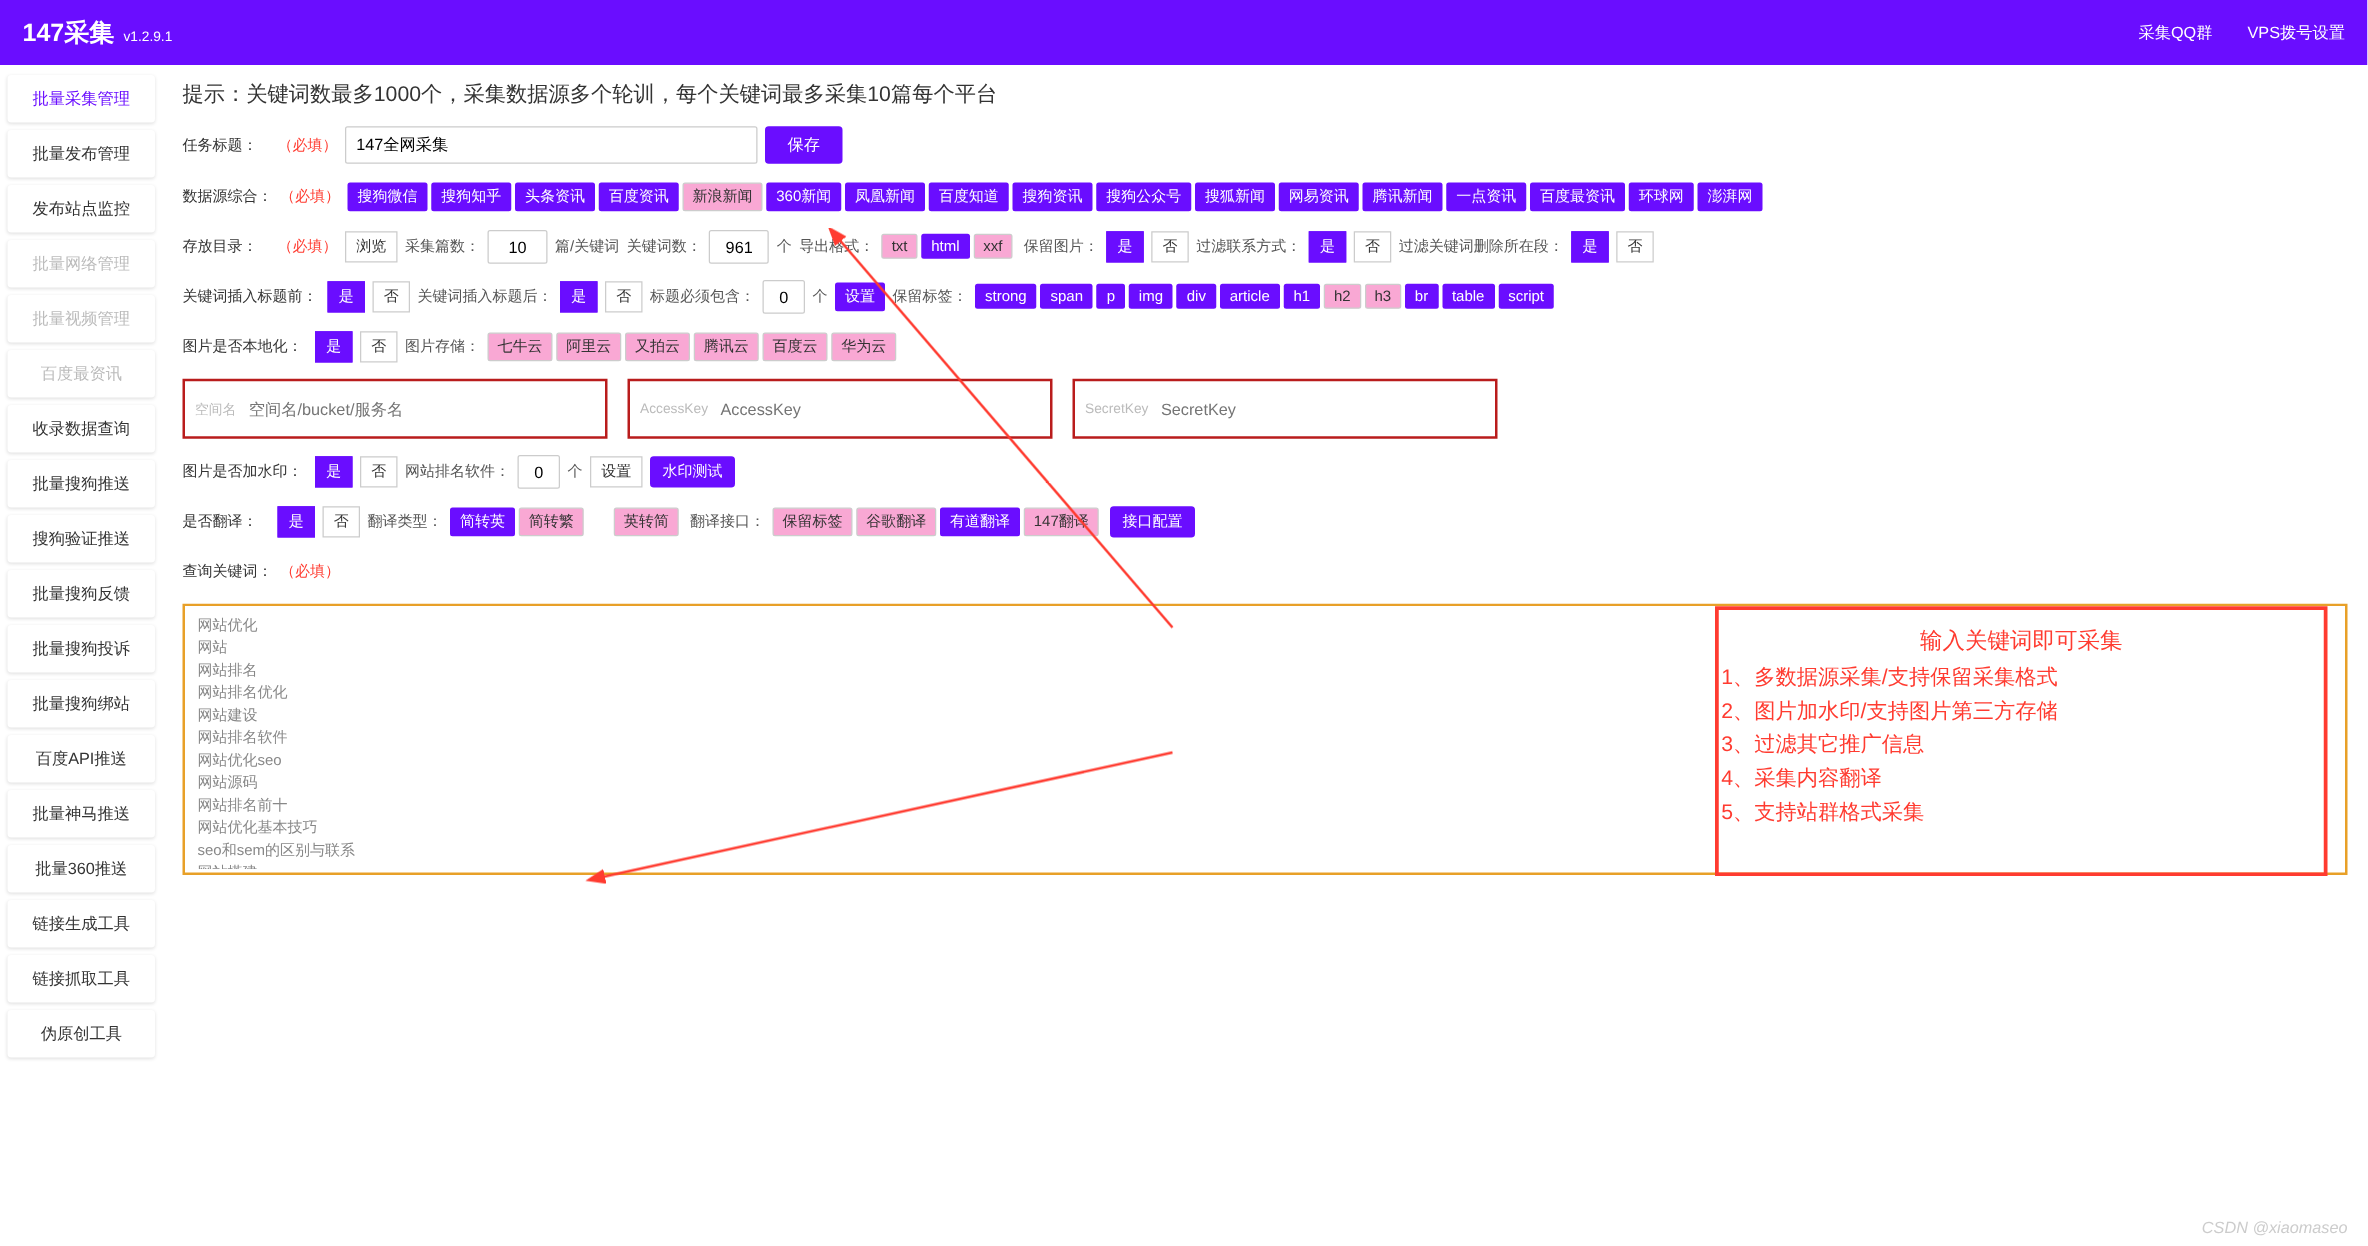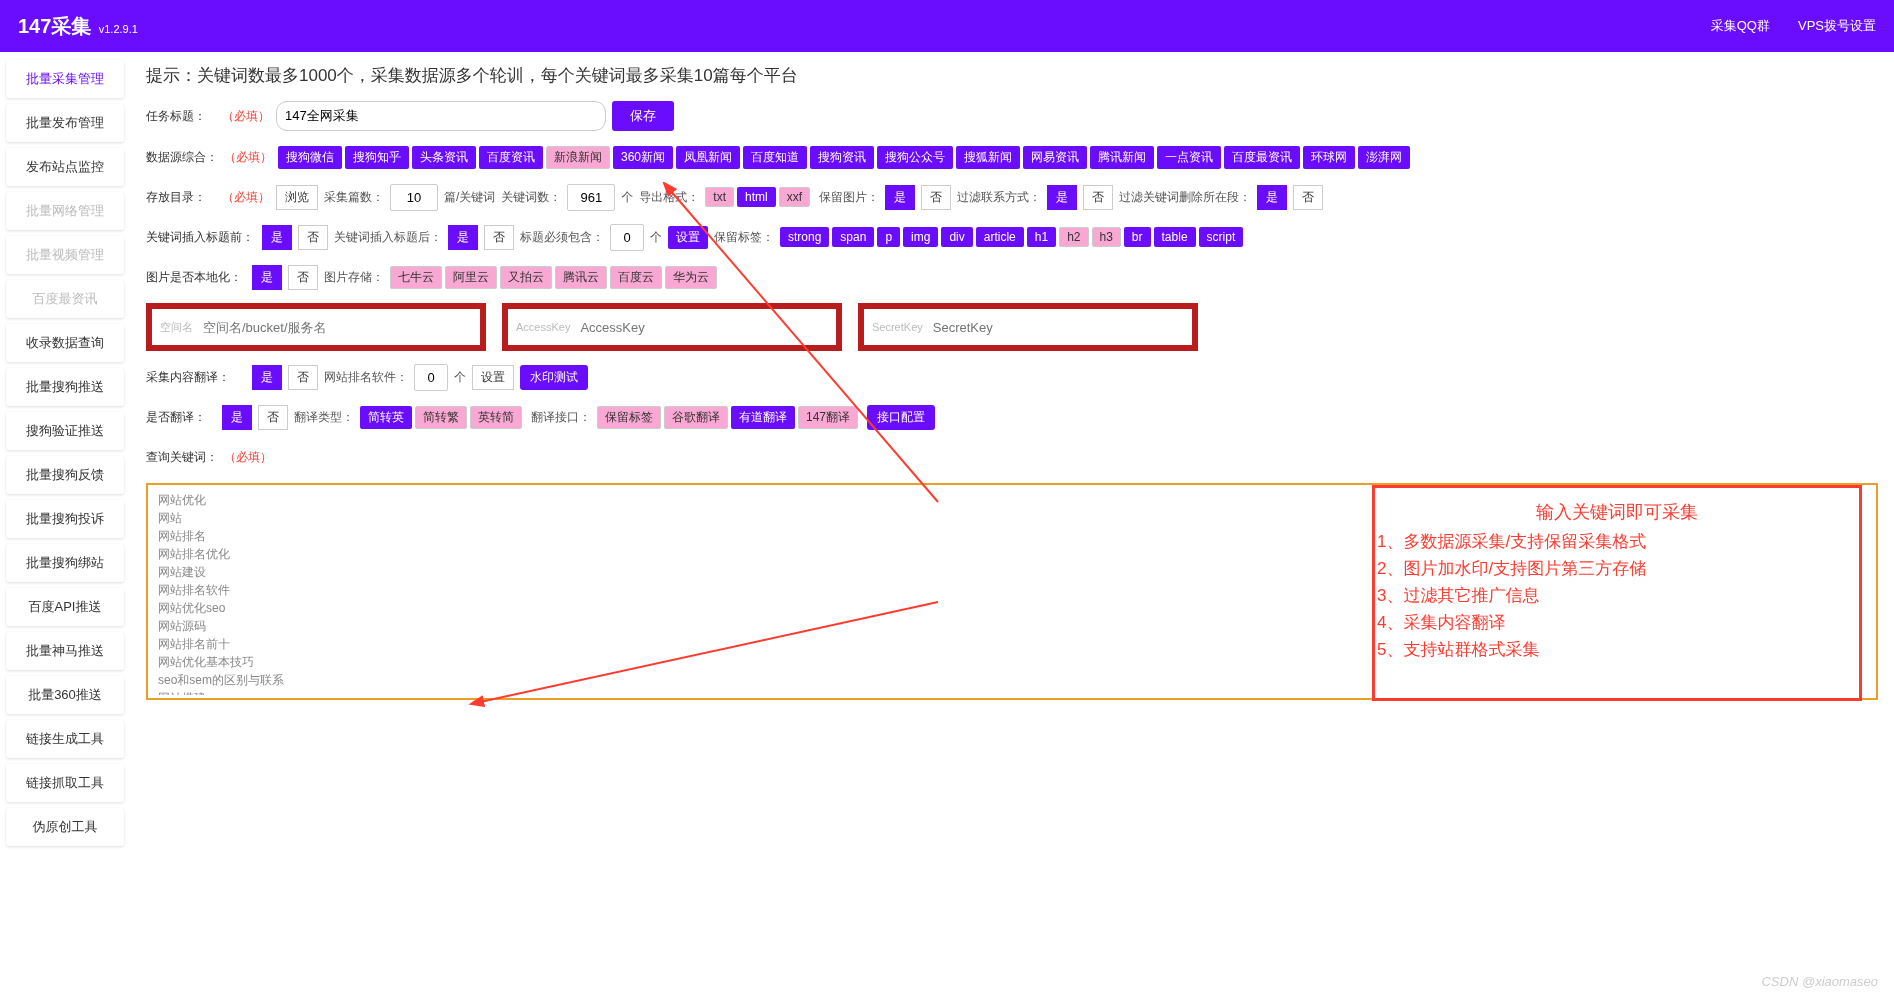--- a/index.html
+++ b/index.html
@@ -13,31 +13,31 @@
 .sidebar { width: 130px; padding: 8px 6px; }
 .sidebar-item { display: block; text-align: center; padding: 10px 4px; margin-bottom: 6px; font-size: 13px; cursor: pointer; border-radius: 3px; box-shadow: 0 1px 3px rgba(0,0,0,0.12); background: #fff; color: #333; }
 .sidebar-item.active { color: #6a0dff; }
 .sidebar-item.dim { color: #bbb; }
 .main { flex: 1; padding: 12px 16px; }
 .tip { font-size: 17px; color: #333; margin-bottom: 14px; }
 .row { display: flex; align-items: center; flex-wrap: wrap; gap: 6px; margin-bottom: 12px; min-height: 28px; }
 .lbl { font-size: 12px; color: #333; min-width: 70px; }
 .req { color: #ff3b30; font-size: 12px; }
 .text-input { border: 1px solid #ccc; padding: 5px 8px; font-size: 13px; width: 330px; border-radius: 2px; }
-.text-input.wide { width: 330px; height: 30px; border-radius: 11px; }
+.text-input.wide { width: 330px; height: 30px; }
 .text-input.sm { width: 48px; text-align: center; }
 .text-input.xs { width: 34px; text-align: center; }
 .btn { background: #6a0dff; color: #fff; border: none; padding: 6px 18px; font-size: 13px; border-radius: 3px; cursor: pointer; }
 .btn.sm { padding: 4px 10px; font-size: 12px; }
 .tag { background: #6a0dff; color: #fff; padding: 3px 8px; font-size: 12px; border-radius: 2px; cursor: pointer; display: inline-block; }
 .tag.off { background: #f9a8d4; color: #333; border: 1px solid #ccc; padding: 2px 7px; }
 .toggle-btn { border: 1px solid #ccc; padding: 3px 8px; font-size: 12px; cursor: pointer; background: #fff; color: #333; }
 .toggle-btn.on { background: #6a0dff; color: #fff; border-color: #6a0dff; }
 .wide-input-group { display: flex; gap: 16px; width: 100%; }
-.labeled-input { border: 6px solid #b91c1c; display: flex; align-items: center; padding: 0 8px; height: 48px; flex: 1; max-width: 340px; }
+.labeled-input { border: 2px solid #b91c1c; display: flex; align-items: center; padding: 0 8px; height: 48px; flex: 1; max-width: 340px; }
 .labeled-input .il { color: #bbb; font-size: 11px; margin-right: 10px; }
 .labeled-input input { border: none; outline: none; flex: 1; font-size: 13px; }
 .textarea-wrap { border: 2px solid #e8a028; width: 100%; position: relative; }
 textarea { width: 100%; height: 210px; border: none; padding: 6px 10px; font-size: 12px; color: #888; resize: none; font-family: inherit; line-height: 1.5; }
 .annotation-box { position: absolute; right: 14px; top: 0px; width: 490px; height: 216px; border: 3px solid #ff3b30; padding: 12px 2px; background: rgba(255,255,255,0.0); }
 .annotation-box .hd { color: #ff3b30; font-size: 18px; text-align: center; margin-bottom: 6px; }
 .annotation-box .ln { color: #ff3b30; font-size: 17px; margin-bottom: 4px; }
 .watermark { position: fixed; bottom: 8px; right: 16px; color: #ccc; font-size: 13px; font-style: italic; }
 .suffix { font-size: 12px; color: #555; }
 svg.arrow { position: absolute; pointer-events: none; }
@@ -150,36 +150,36 @@
         <span class="il">AccessKey</span>
         <input placeholder="AccessKey" style="">
       </div>
       <div class="labeled-input">
         <span class="il">SecretKey</span>
         <input placeholder="SecretKey" style="">
       </div>
     </div>
 
     <div class="row">
-      <span class="lbl" style="min-width:100px">采集内容翻译：</span>
+      <span class="lbl" style="min-width:100px">图片是否加水印：</span>
       <span class="toggle-btn on">是</span>
       <span class="toggle-btn">否</span>
       <span class="suffix">网站排名软件：</span>
       <input class="text-input xs" value="0" style="">
       <span class="suffix">个</span>
       <span class="toggle-btn">设置</span>
       <button class="btn sm">水印测试</button>
     </div>
 
     <div class="row">
       <span class="lbl">是否翻译：</span>
       <span class="toggle-btn on">是</span>
       <span class="toggle-btn">否</span>
       <span class="suffix">翻译类型：</span>
-      <span id="trans-types"><span class="tag" style="margin-right: 3px;">简转英</span><span class="tag off" style="margin-right: 3px;">简转繁</span><span class="tag off" style="margin-right: 3px;">英转简</span></span>
+      <span id="trans-types"><span class="tag" style="margin-right: 3px;">简转英</span><span class="tag off" style="margin-right: 3px;">简转繁</span><span class="tag off" style="margin-right: 3px; margin-left: 21px;">英转简</span></span>
       <span class="suffix">翻译接口：</span>
       <span id="trans-apis"><span class="tag off" style="margin-right: 3px;">保留标签</span><span class="tag off" style="margin-right: 3px;">谷歌翻译</span><span class="tag" style="margin-right: 3px;">有道翻译</span><span class="tag off" style="margin-right: 3px;">147翻译</span></span>
       <button class="btn sm">接口配置</button>
     </div>
 
     <div class="row">
       <span class="lbl">查询关键词：</span>
       <span class="req">（必填）</span>
     </div>
 

